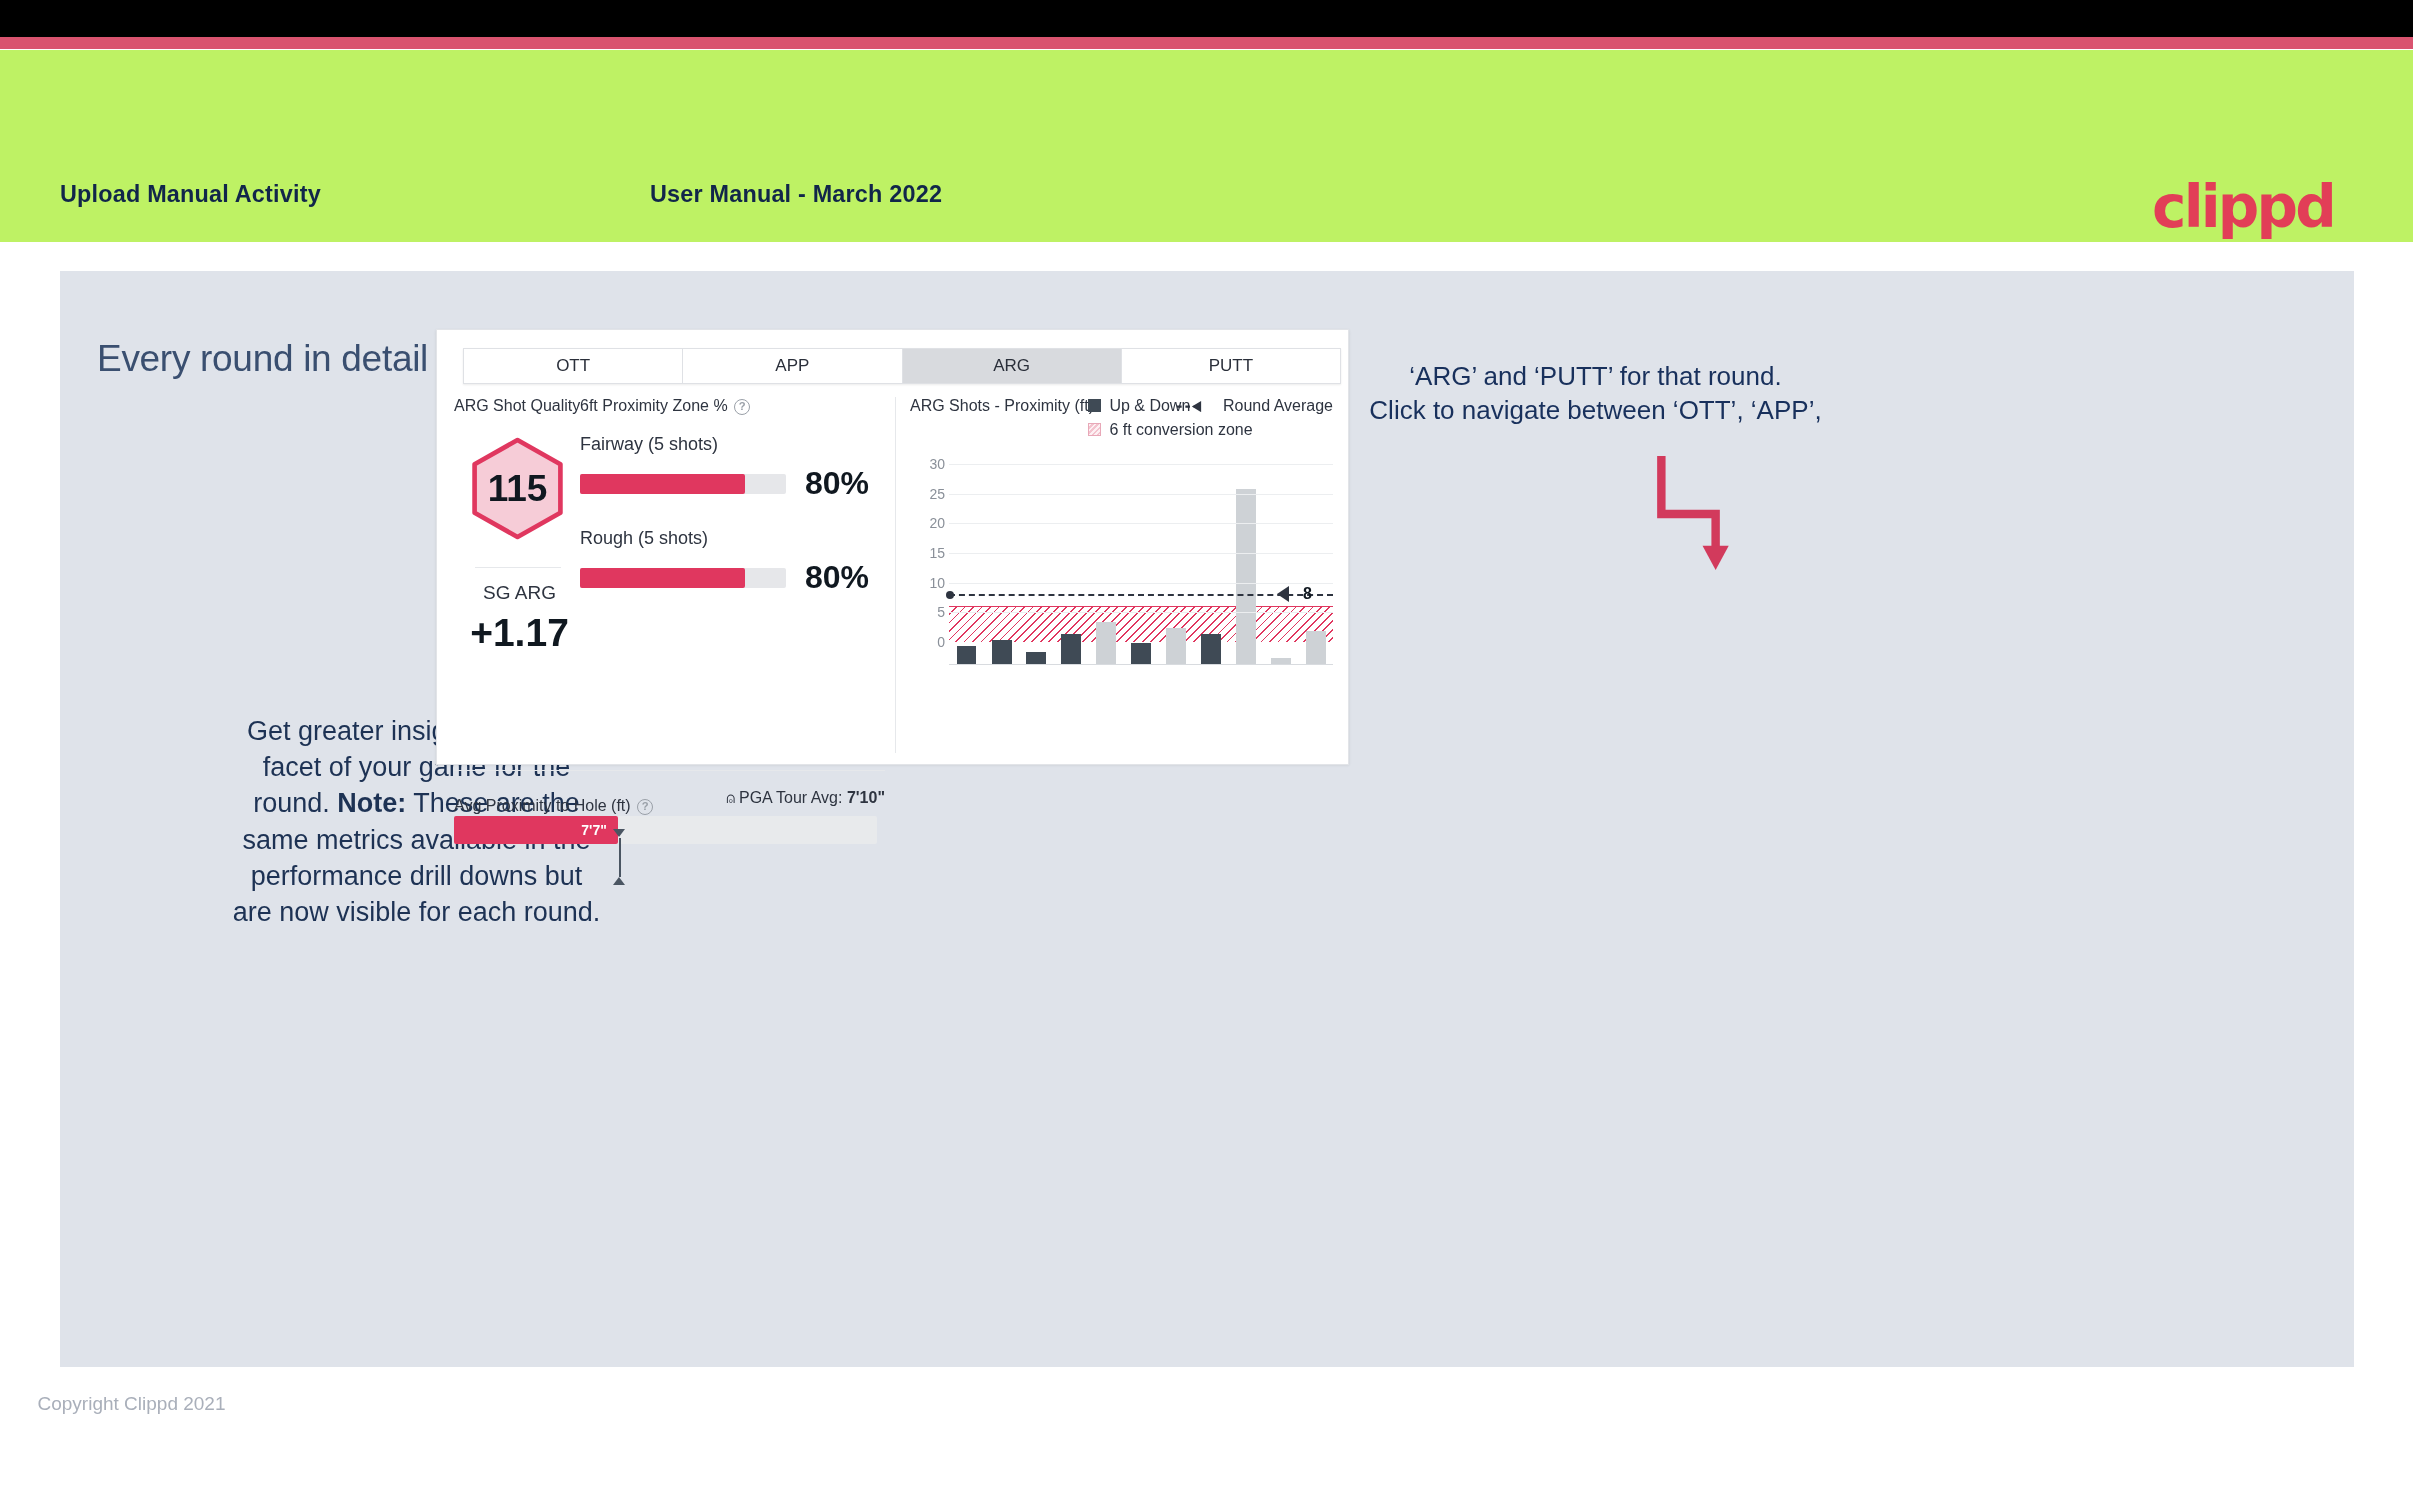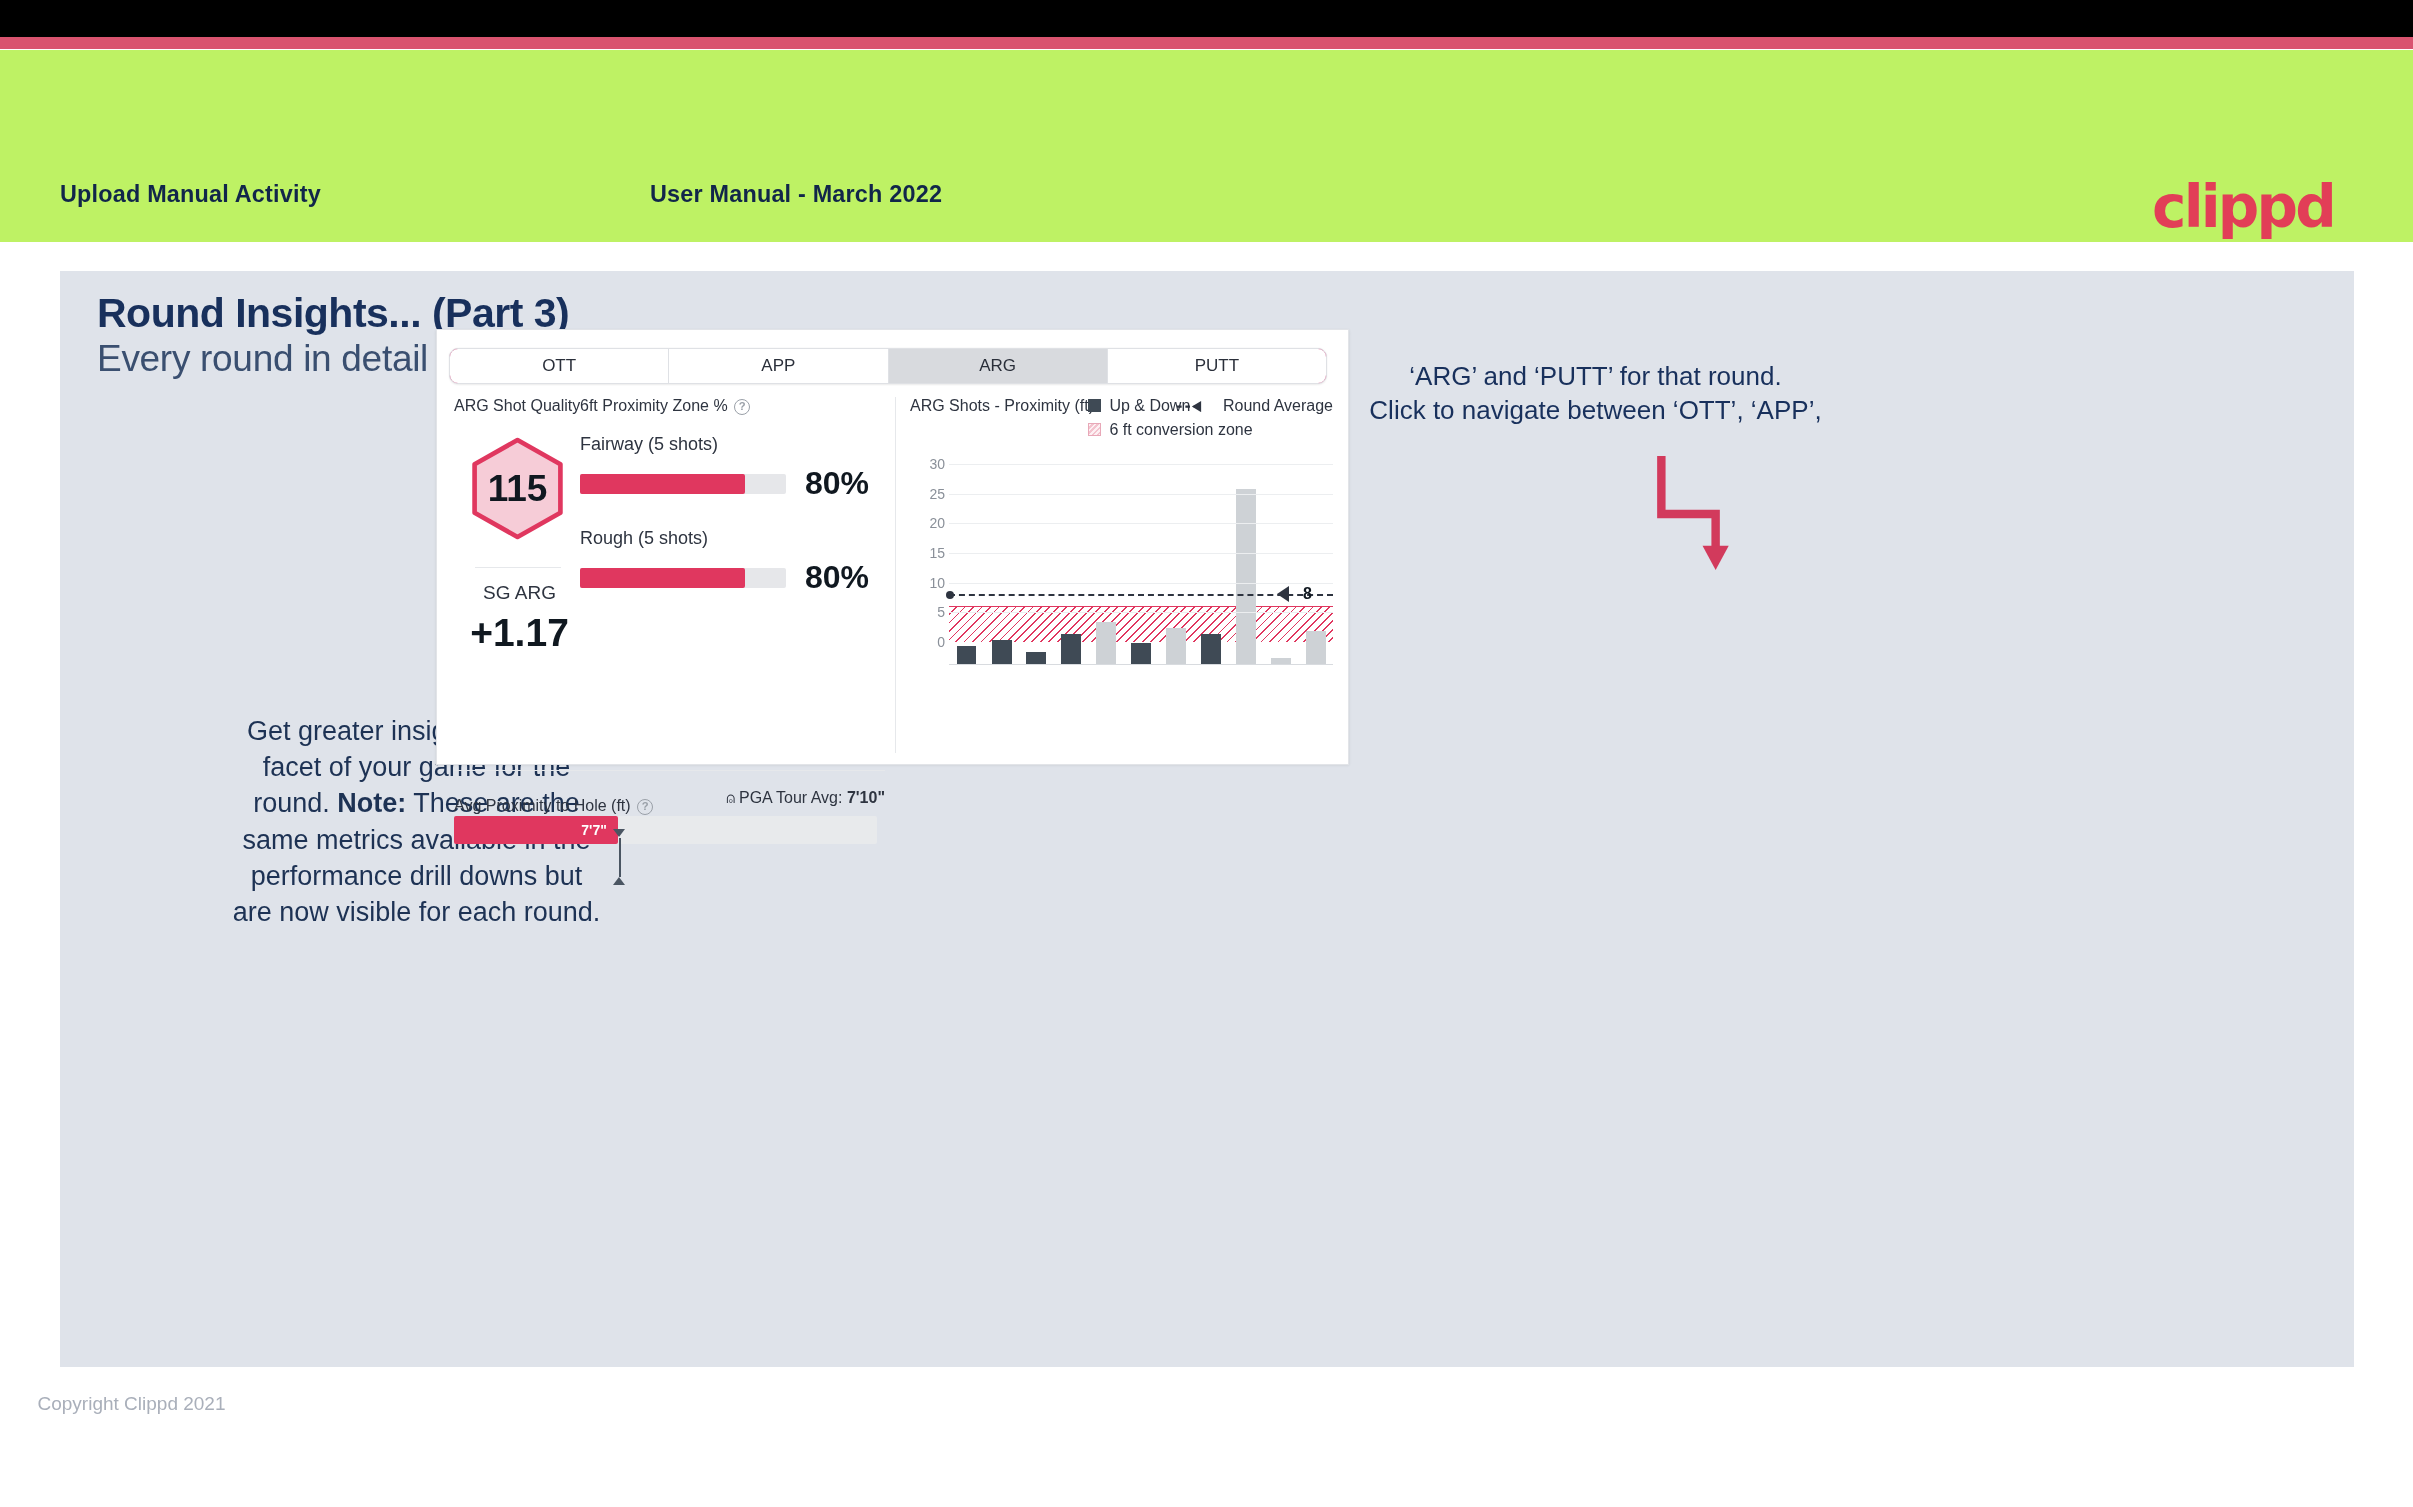--- a/index.html
+++ b/index.html
@@ -38,22 +38,22 @@
                font-size:27px; line-height:1.34; color:#1d3254; }
   #left-para b { font-weight:bold; }
 
   #copyright { position:absolute; left:-22.5px; top:1122px; font-size:19px; color:#a9afba; }
 
   
   #card { position:absolute; left:376px; top:58px; width:913px; height:436px;
           background:#ffffff; border:0.9px solid #e2e4e8; box-shadow:0 0.9px 2.8px rgba(0,0,0,.10); }
 
   
-  #tabs { position:absolute; left:12px; top:18px; width:878px; height:36px;
-          display:flex; border:0.9px solid #dfe1e5; border-radius:9px; overflow:hidden;
+  #tabs { position:absolute; left:26px; top:18px; width:878px; height:36px;
+          display:flex; border:0.9px solid #dfe1e5; border-radius:0; overflow:hidden;
           box-shadow:0 0.9px 1.9px rgba(0,0,0,.08); background:#be185d; }
   .tab { flex:1; display:flex; align-items:center; justify-content:center;
          font-size:17px; color:#2a2f3a; border-right:0.9px solid #dfe1e5; background:#ffffff; cursor:pointer; }
   .tab:last-child { border-right:none; }
   .tab.active { background:#d8dade; }
 
   
   #vsplit { position:absolute; left:458px; top:67px; width:0.9px; height:356px; background:#e6e8eb; }
 
   
@@ -141,21 +141,20 @@
 
 <div id="header">
   <div id="hdr-left">Upload Manual Activity</div>
   <div id="hdr-mid">User Manual - March 2022</div>
   <div id="logo">clippd</div>
   <div id="hdr-rule"></div>
 </div>
 
 <div id="slide">
 
-  <div id="title">Round Insights... (Part 3)</div>
   <div id="subtitle">Every round in detail</div>
 
   <div id="callout">
     <div>‘ARG’ and ‘PUTT’ for that round.</div>
     <div>Click to navigate between ‘OTT’, ‘APP’,</div>
   </div>
 
   <svg id="arrow" viewBox="0 0 140 130">
     <path d="M10,4 L10,66 L68,66 L68,108" fill="none" stroke="#d23a5c" stroke-width="9"></path>
     <path d="M68,126 L54,100 L82,100 Z" fill="#d23a5c"></path>

